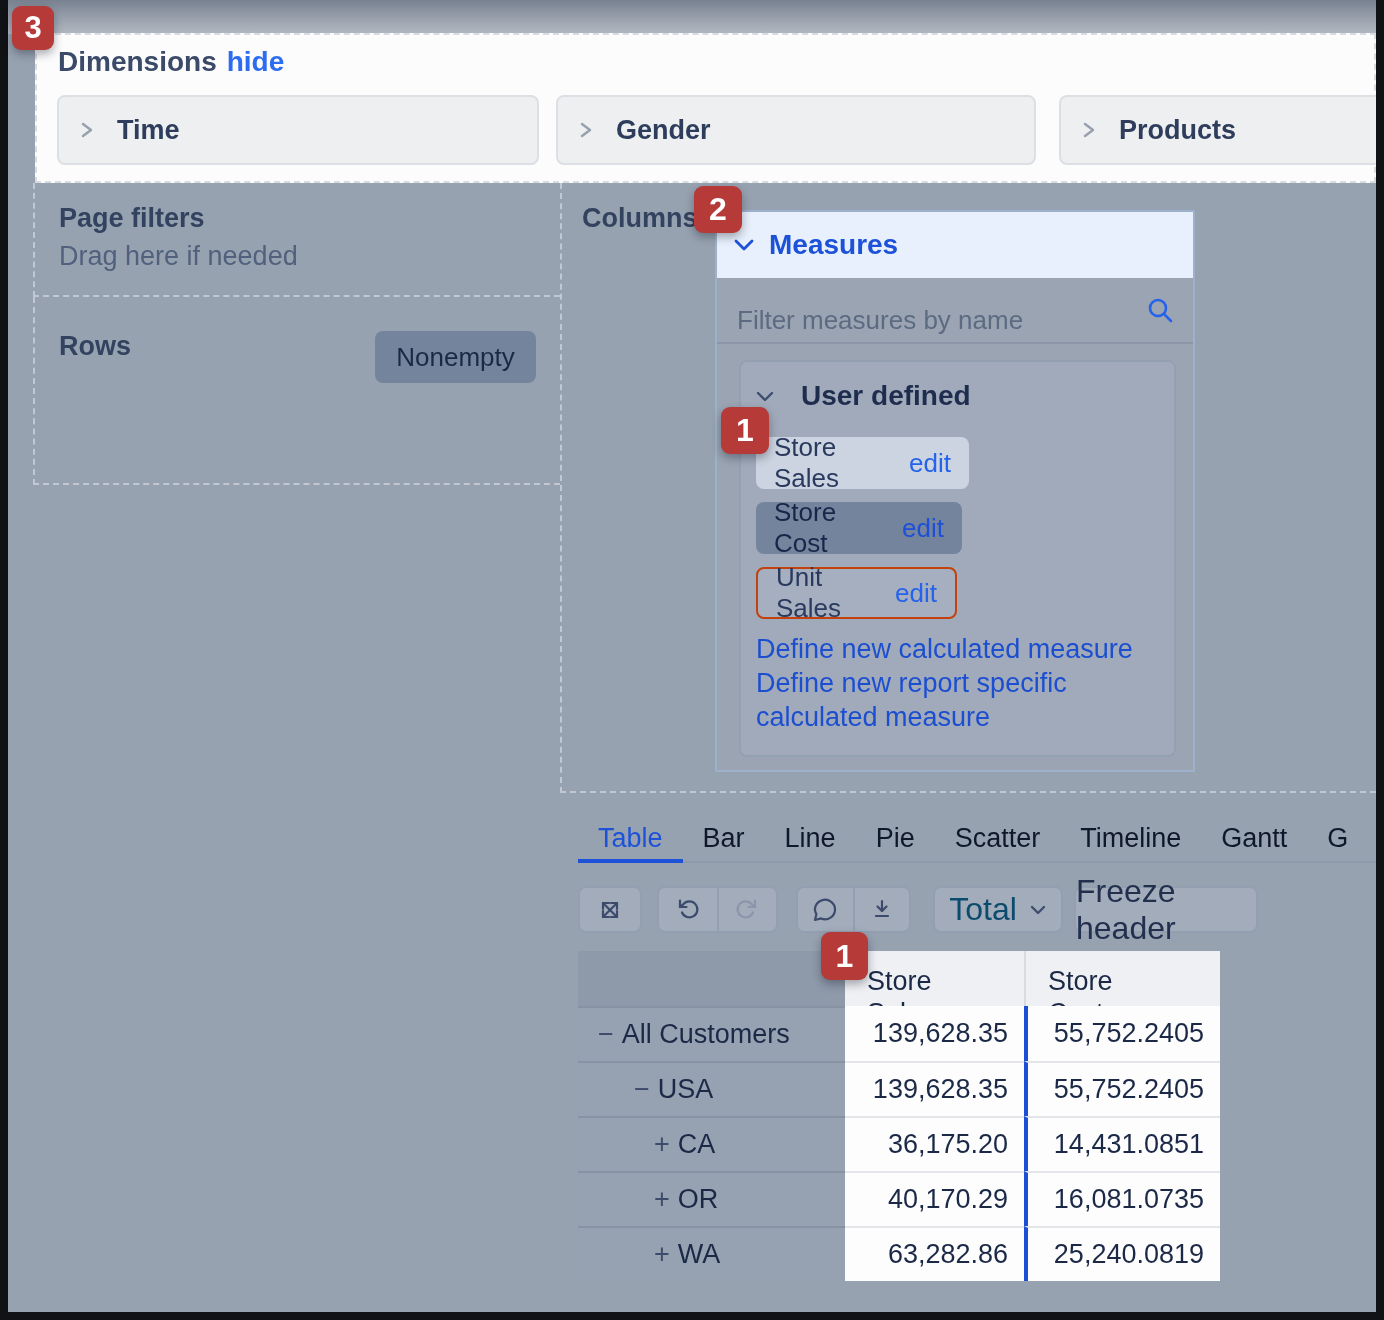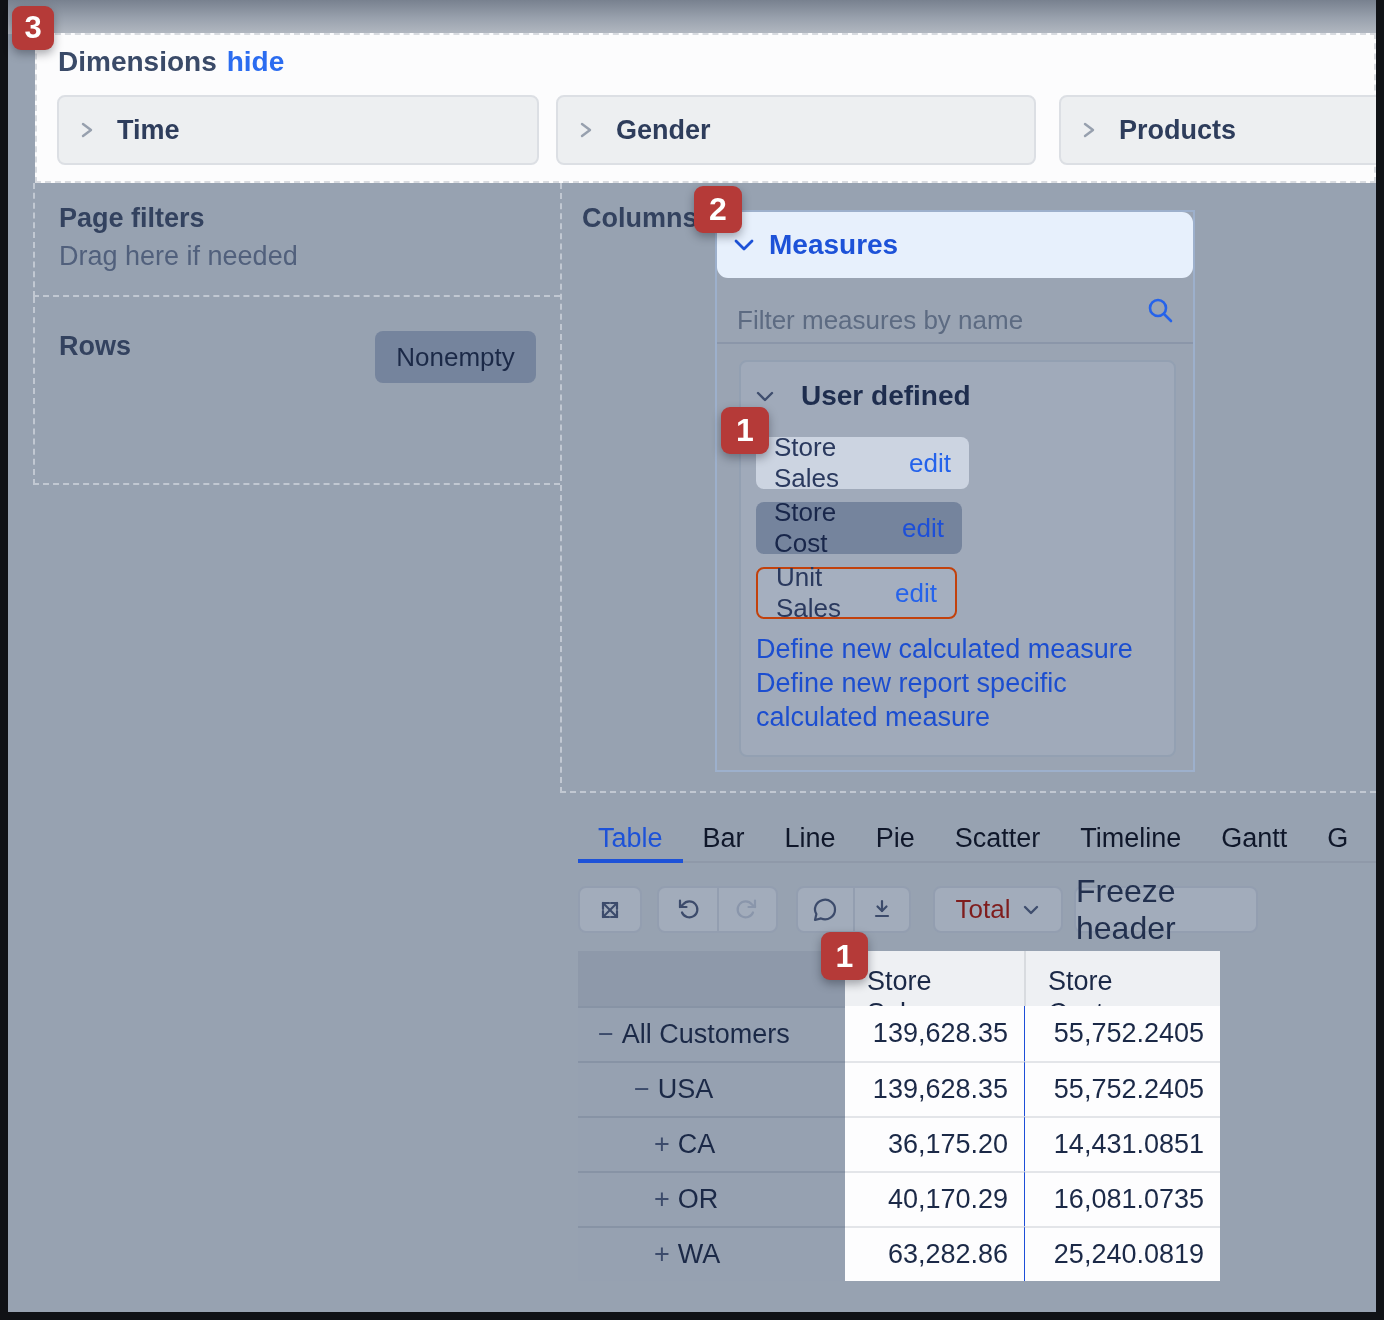--- a/index.html
+++ b/index.html
@@ -36,21 +36,21 @@
   #nonempty-btn{position:absolute;right:24px;top:34px;width:161px;height:52px;background:#75849d;
        border:none;border-radius:8px;font-size:26px;color:#1b2947;font-family:inherit;cursor:pointer;}
   #customers-card{position:absolute;left:24px;top:111px;width:477px;height:74px;background:#9da8b8;
        border:2px solid #8c98aa;border-radius:8px;box-sizing:border-box;display:flex;align-items:center;
        padding-left:20px;gap:18px;font-size:27px;font-weight:600;color:#25345a;cursor:grab;}
   #cols-title{position:absolute;left:20px;top:20px;}
   
   #measures-popup{position:absolute;left:153px;top:27px;width:480px;height:562px;background:#9aa4b3;
        border:2px solid #9db0cc;box-sizing:border-box;}
   #measures-header{height:66px;background:#e7f0fc;display:flex;align-items:center;padding-left:16px;gap:14px;
-       font-size:28px;font-weight:600;color:#1d52d8;cursor:pointer;border-radius:11px;}
+       font-size:28px;font-weight:600;color:#1d52d8;cursor:pointer;}
   #measures-filter{height:64px;border-bottom:2px solid #8b96a9;display:flex;align-items:center;padding:0 18px;}
   #measures-filter input{flex:1;background:transparent;border:none;outline:none;
        font-family:inherit;font-size:26px;color:#7f1d1d;margin-top:20px;}
   #measures-filter input::placeholder{color:#5d6b82;opacity:1;}
   #group-box{position:absolute;left:22px;top:148px;width:437px;height:397px;background:#a0aaba;
        border:2px solid #93a0b2;border-radius:8px;box-sizing:border-box;}
   #group-head{position:absolute;left:14px;top:18px;display:flex;align-items:center;gap:26px;
        font-size:28px;font-weight:600;color:#1e2d4e;cursor:pointer;}
   .pill{position:absolute;left:15px;height:52px;border-radius:8px;box-sizing:border-box;
        display:flex;align-items:center;padding:0 18px;gap:12px;font-size:26px;color:#2a395e;cursor:grab;}
@@ -71,41 +71,41 @@
   .vtab.active{color:#1d52d8;}
   .vtab.active::after{content:"";position:absolute;left:0;right:0;bottom:-2px;height:4px;background:#1d52d8;}
   
   .tbtn{position:absolute;top:886px;height:47px;background:#a2acbb;border:2px solid #939eb0;border-radius:8px;
        box-sizing:border-box;display:flex;align-items:center;justify-content:center;cursor:pointer;}
   .tcell{flex:1;height:100%;display:flex;align-items:center;justify-content:center;cursor:pointer;}
   .tcell + .tcell{border-left:2px solid #939eb0;}
   #btn-expand{left:578px;width:64px;}
   #grp-undo{left:657px;width:121px;padding:0;}
   #grp-comment{left:796px;width:115px;padding:0;}
-  #btn-total{left:933px;width:130px;gap:12px;font-size:26px;color:#7f1d1d;}
+  #btn-total{left:933px;width:130px;gap:12px;font-size:32px;color:#0c4a6e;}
   #btn-freeze{left:1074px;width:184px;font-size:32px;color:#22304e;}
   .icon{stroke:#3c4b6b;fill:none;stroke-width:2.2;stroke-linecap:round;stroke-linejoin:round;}
   .icon.dim{stroke:#8a96ab;}
   
   #ptable{position:absolute;left:578px;top:951px;width:642px;display:grid;
        grid-template-columns:267px 179px 196px;grid-auto-rows:55px;font-size:27px;color:#1b2947;}
   .pt-h{height:94px;box-sizing:border-box;}
   .pt-h.corner{background:#8e99aa;}
   .pt-h.meas{background:#eef0f3;padding:14px 0 0 22px;font-weight:500;line-height:32px;border-left:2px solid #d8dbdf;}
   .pt-h.meas:nth-child(2){border-left:none;}
   .pt-h .wrapcap{display:block;width:110px;}
   .pt-label{background:#96a1b1;border-top:2px solid #8793a5;box-sizing:border-box;
        display:flex;align-items:center;gap:8px;}
   .pt-label .glyph{color:#3c4b6b;}
   .lvl0{padding-left:20px;}
   .lvl1{padding-left:56px;}
   .lvl2{padding-left:76px;}
   .pt-val{background:#fdfdfe;border-top:2px solid #e3e5e9;box-sizing:border-box;
        display:flex;align-items:center;justify-content:flex-end;padding-right:16px;}
-  .pt-val.c2{border-left:1px solid #1d4ed8;}
+  .pt-val.c2{border-left:4px solid #1d4ed8;}
   .pt-val.first{border-top:none;}
   
   .badge{position:absolute;z-index:50;background:#b53a38;border-radius:9px;color:#ffffff;
        font-weight:700;font-size:32px;display:flex;align-items:center;justify-content:center;
        box-shadow:0 4px 10px rgba(15,18,28,.35);}
   #badge-3{left:12px;top:6px;width:42px;height:44px;font-size:31px;}
   #badge-2{left:694px;top:186px;width:48px;height:47px;}
   #badge-1a{left:721px;top:407px;width:48px;height:47px;}
   #badge-1b{left:821px;top:932px;width:47px;height:48px;}
 </style>

